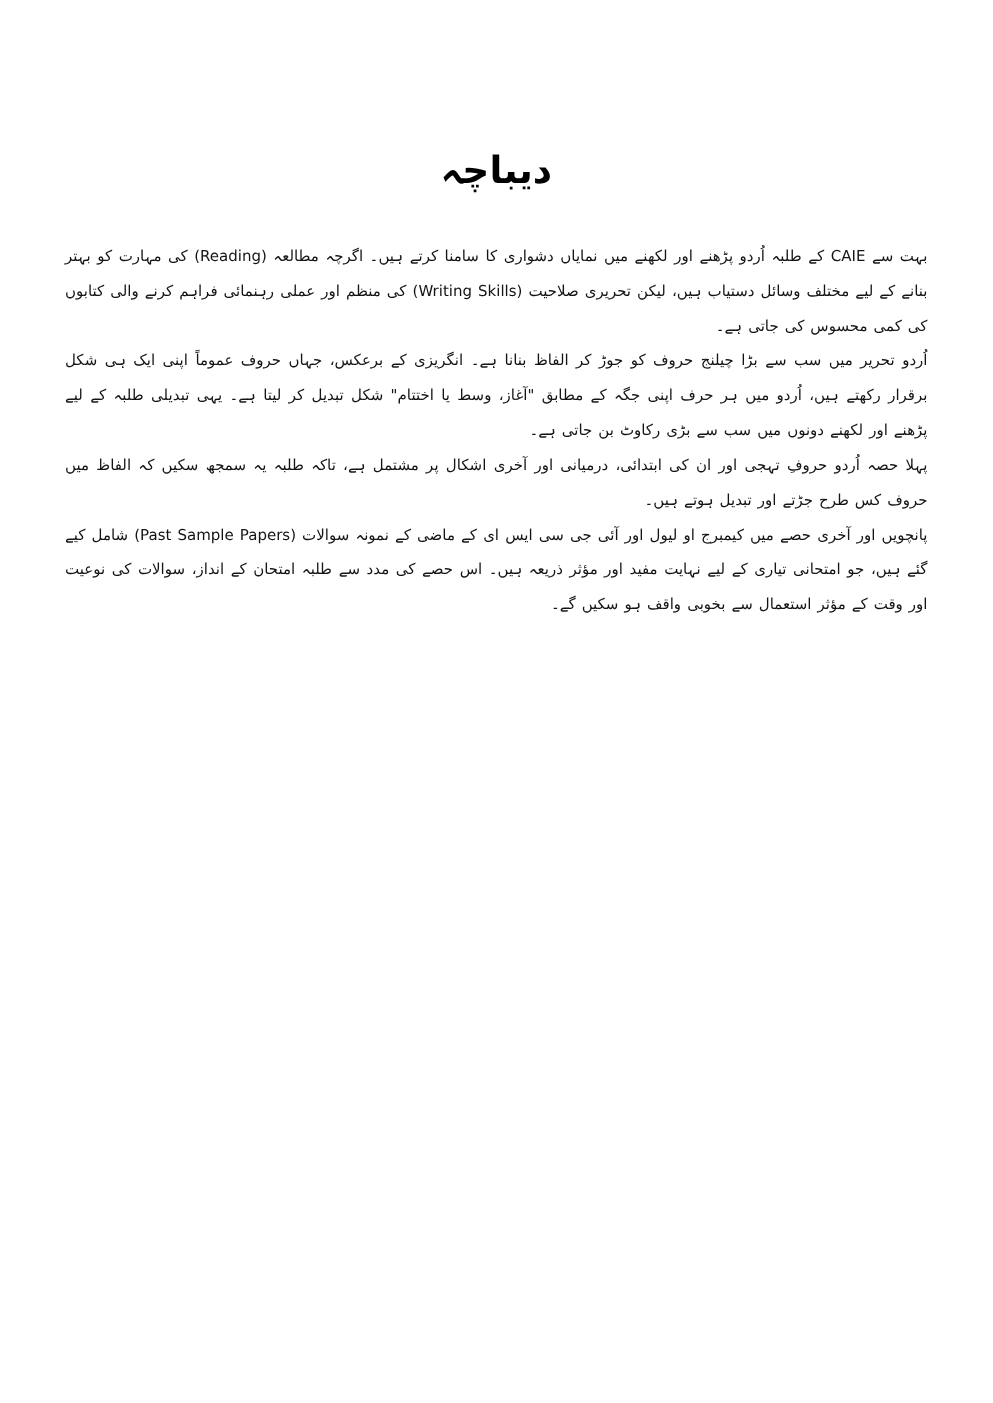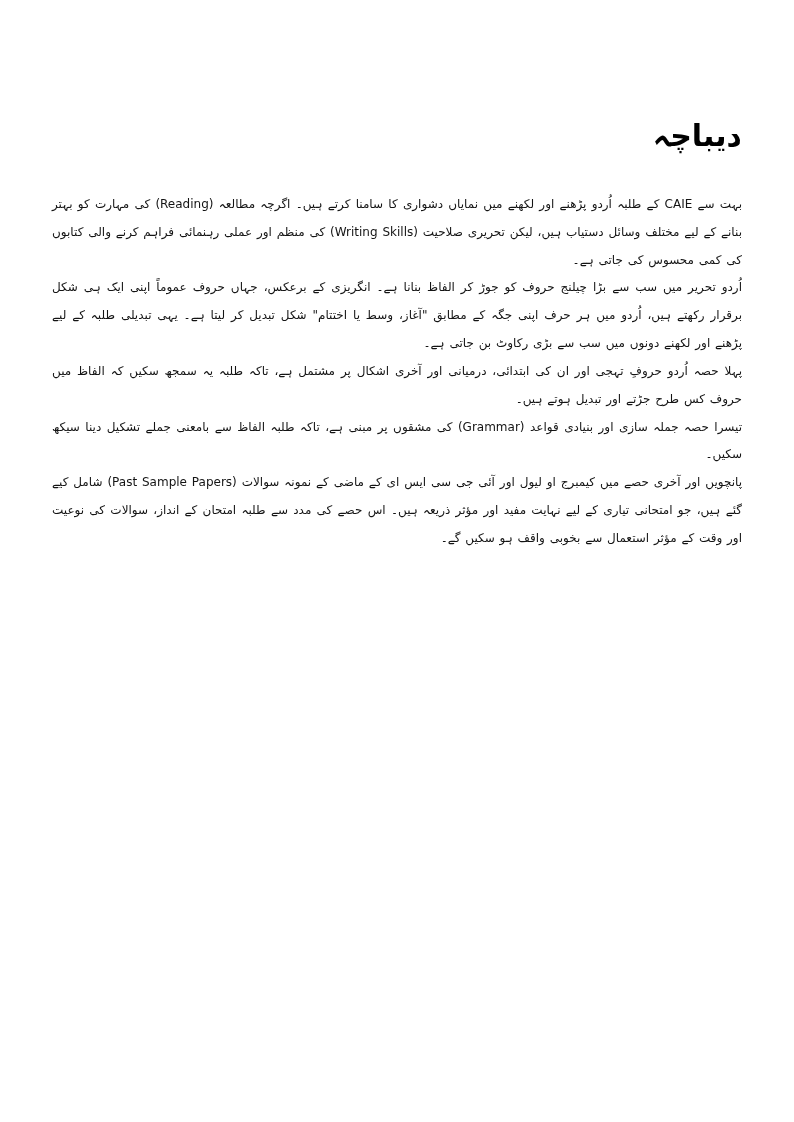--- a/index.html
+++ b/index.html
@@ -19,20 +19,21 @@
   }
   .content {
     direction: rtl;
     padding: 0 52px;
     box-sizing: border-box;
   }
   .page-title {
     margin: 0;
     padding-top: 118px;
     padding-bottom: 38px;
+    text-align: center;
     font-size: 30px;
     font-weight: bold;
     color: #000000;
     letter-spacing: 0.5px;
   }
   .preface-body p {
     margin: 0;
     font-size: 12px;
     line-height: 2.32;
     text-align: justify;
@@ -45,17 +46,16 @@
 </head>
 <body>
 
 <div class="page">
   <div class="content">
     <h1 class="page-title">دیباچہ</h1>
     <div class="preface-body">
       <p>بہت سے CAIE کے طلبہ اُردو پڑھنے اور لکھنے میں نمایاں دشواری کا سامنا کرتے ہیں۔ اگرچہ مطالعہ (Reading) کی مہارت کو بہتر بنانے کے لیے مختلف وسائل دستیاب ہیں، لیکن تحریری صلاحیت (Writing Skills) کی منظم اور عملی رہنمائی فراہم کرنے والی کتابوں کی کمی محسوس کی جاتی ہے۔</p>
       <p>اُردو تحریر میں سب سے بڑا چیلنج حروف کو جوڑ کر الفاظ بنانا ہے۔ انگریزی کے برعکس، جہاں حروف عموماً اپنی ایک ہی شکل برقرار رکھتے ہیں، اُردو میں ہر حرف اپنی جگہ کے مطابق "آغاز، وسط یا اختتام" شکل تبدیل کر لیتا ہے۔ یہی تبدیلی طلبہ کے لیے پڑھنے اور لکھنے دونوں میں سب سے بڑی رکاوٹ بن جاتی ہے۔</p>
       <p>پہلا حصہ اُردو حروفِ تہجی اور ان کی ابتدائی، درمیانی اور آخری اشکال پر مشتمل ہے، تاکہ طلبہ یہ سمجھ سکیں کہ الفاظ میں حروف کس طرح جڑتے اور تبدیل ہوتے ہیں۔</p>
-      <p>تیسرا حصہ جملہ سازی اور بنیادی قواعد (Grammar) کی مشقوں پر مبنی ہے، تاکہ طلبہ الفاظ سے بامعنی جملے تشکیل دینا سیکھ سکیں۔</p>
       <p>پانچویں اور آخری حصے میں کیمبرج او لیول اور آئی جی سی ایس ای کے ماضی کے نمونہ سوالات (Past Sample Papers) شامل کیے گئے ہیں، جو امتحانی تیاری کے لیے نہایت مفید اور مؤثر ذریعہ ہیں۔ اس حصے کی مدد سے طلبہ امتحان کے انداز، سوالات کی نوعیت اور وقت کے مؤثر استعمال سے بخوبی واقف ہو سکیں گے۔</p>
     </div>
   </div>
 </div>
 
 </body></html>

